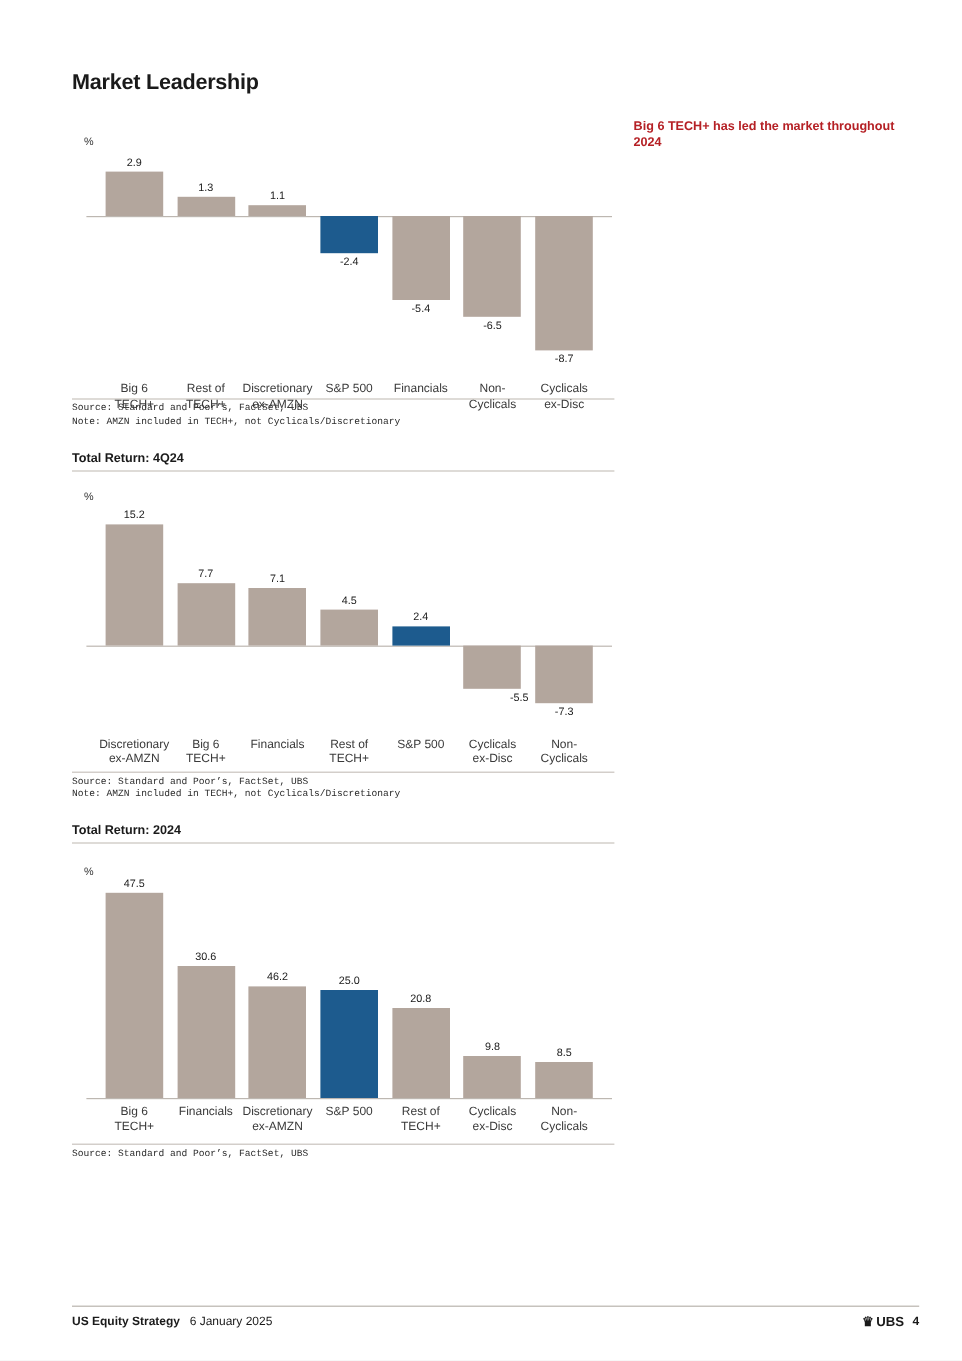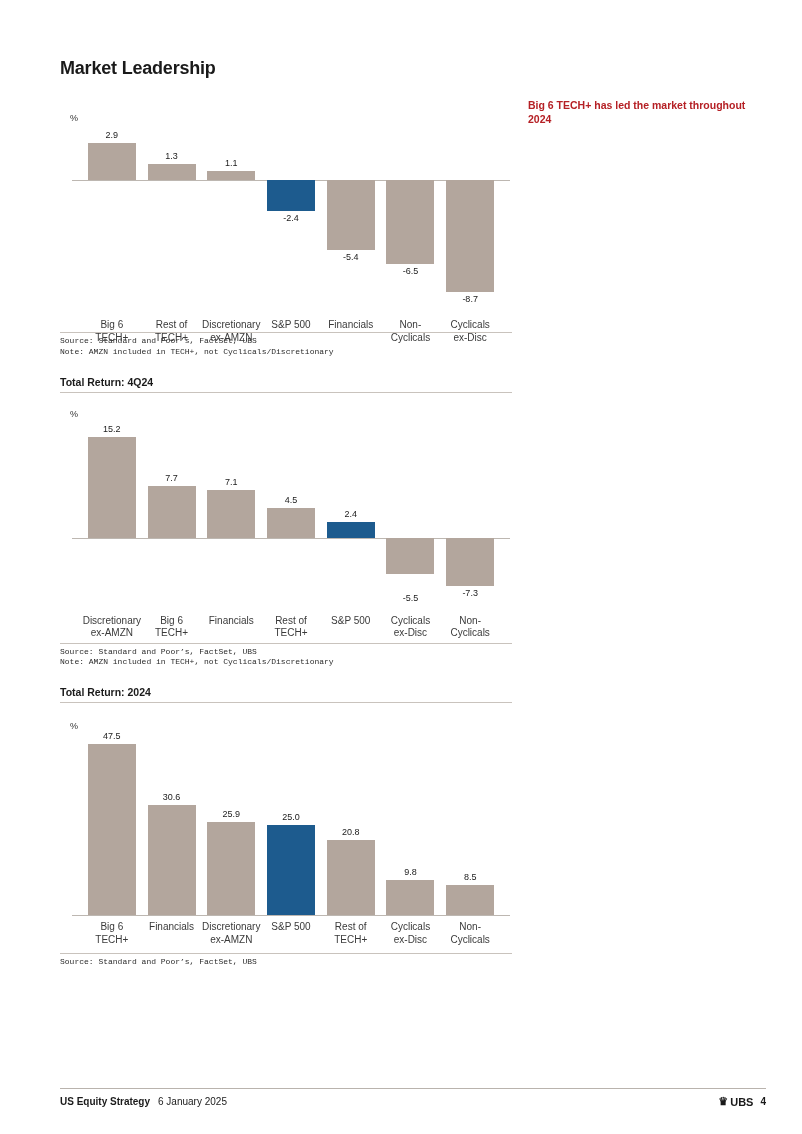--- a/index.html
+++ b/index.html
@@ -208,21 +208,21 @@
           <div class="cat-label" style="left: 195.143px; width: 71.7143px; top: 222px;">
             <div>Rest of</div>
             <div>TECH+</div>
           </div>
           <div class="bar highlight" style="left: 266.714px; top: 129.146px; width: 48px; height: 15.9692px;"></div>
           <div class="bar-value" style="left: 260.714px; width: 60px; top: 116.146px;">2.4</div>
           <div class="cat-label" style="left: 254.857px; width: 71.7143px; top: 222px;">
             <div>S&amp;P 500</div>
           </div>
           <div class="bar" style="left: 326.429px; top: 145.115px; width: 48px; height: 36.5962px;"></div>
-          <div class="bar-value" style="left: 320.429px; width: 60px; top: 200px;">-5.5</div>
+          <div class="bar-value" style="left: 320.429px; width: 60px; top: 183px; text-align: right;">-5.5</div>
           <div class="cat-label" style="left: 314.571px; width: 71.7143px; top: 222px;">
             <div>Cyclicals</div>
             <div>ex-Disc</div>
           </div>
           <div class="bar" style="left: 386.143px; top: 145.115px; width: 48px; height: 48.5731px;"></div>
           <div class="bar-value" style="left: 380.143px; width: 60px; top: 195.688px;">-7.3</div>
           <div class="cat-label" style="left: 374.286px; width: 71.7143px; top: 222px;">
             <div>Non-</div>
             <div>Cyclicals</div>
           </div>
@@ -243,21 +243,21 @@
           <div class="cat-label" style="left: 16px; width: 71.7143px; top: 218px;">
             <div>Big 6</div>
             <div>TECH+</div>
           </div>
           <div class="bar" style="left: 87.5714px; top: 101.84px; width: 48px; height: 110.16px;"></div>
           <div class="bar-value" style="left: 81.5714px; width: 60px; top: 88.84px;">30.6</div>
           <div class="cat-label" style="left: 75.7143px; width: 71.7143px; top: 218px;">
             <div>Financials</div>
           </div>
           <div class="bar" style="left: 147.286px; top: 118.76px; width: 48px; height: 93.24px;"></div>
-          <div class="bar-value" style="left: 141.286px; width: 60px; top: 105.76px;">25.9</div>
+          <div class="bar-value" style="left: 141.286px; width: 60px; top: 105.76px;">46.2</div>
           <div class="cat-label" style="left: 135.429px; width: 71.7143px; top: 218px;">
             <div>Discretionary</div>
             <div>ex-AMZN</div>
           </div>
           <div class="bar highlight" style="left: 207px; top: 122px; width: 48px; height: 90px;"></div>
           <div class="bar-value" style="left: 201px; width: 60px; top: 109px;">25.0</div>
           <div class="cat-label" style="left: 195.143px; width: 71.7143px; top: 218px;">
             <div>S&amp;P 500</div>
           </div>
           <div class="bar" style="left: 266.714px; top: 137.12px; width: 48px; height: 74.88px;"></div>

